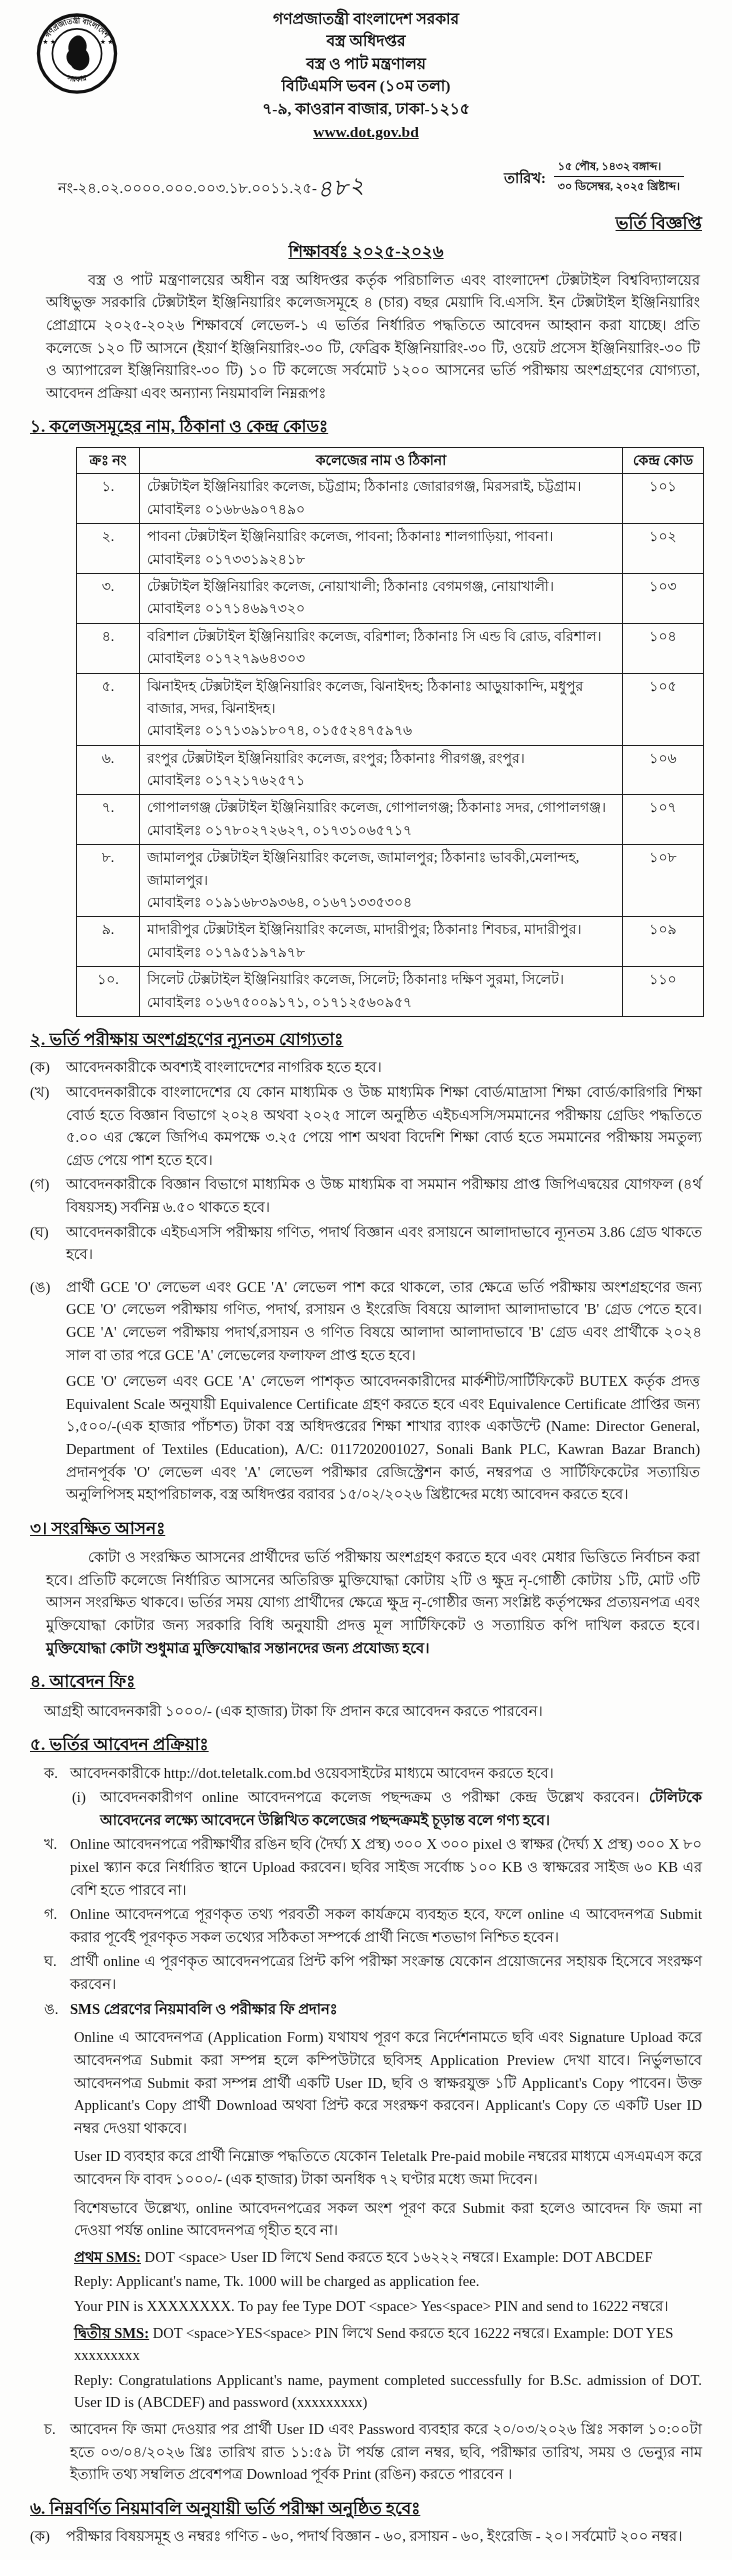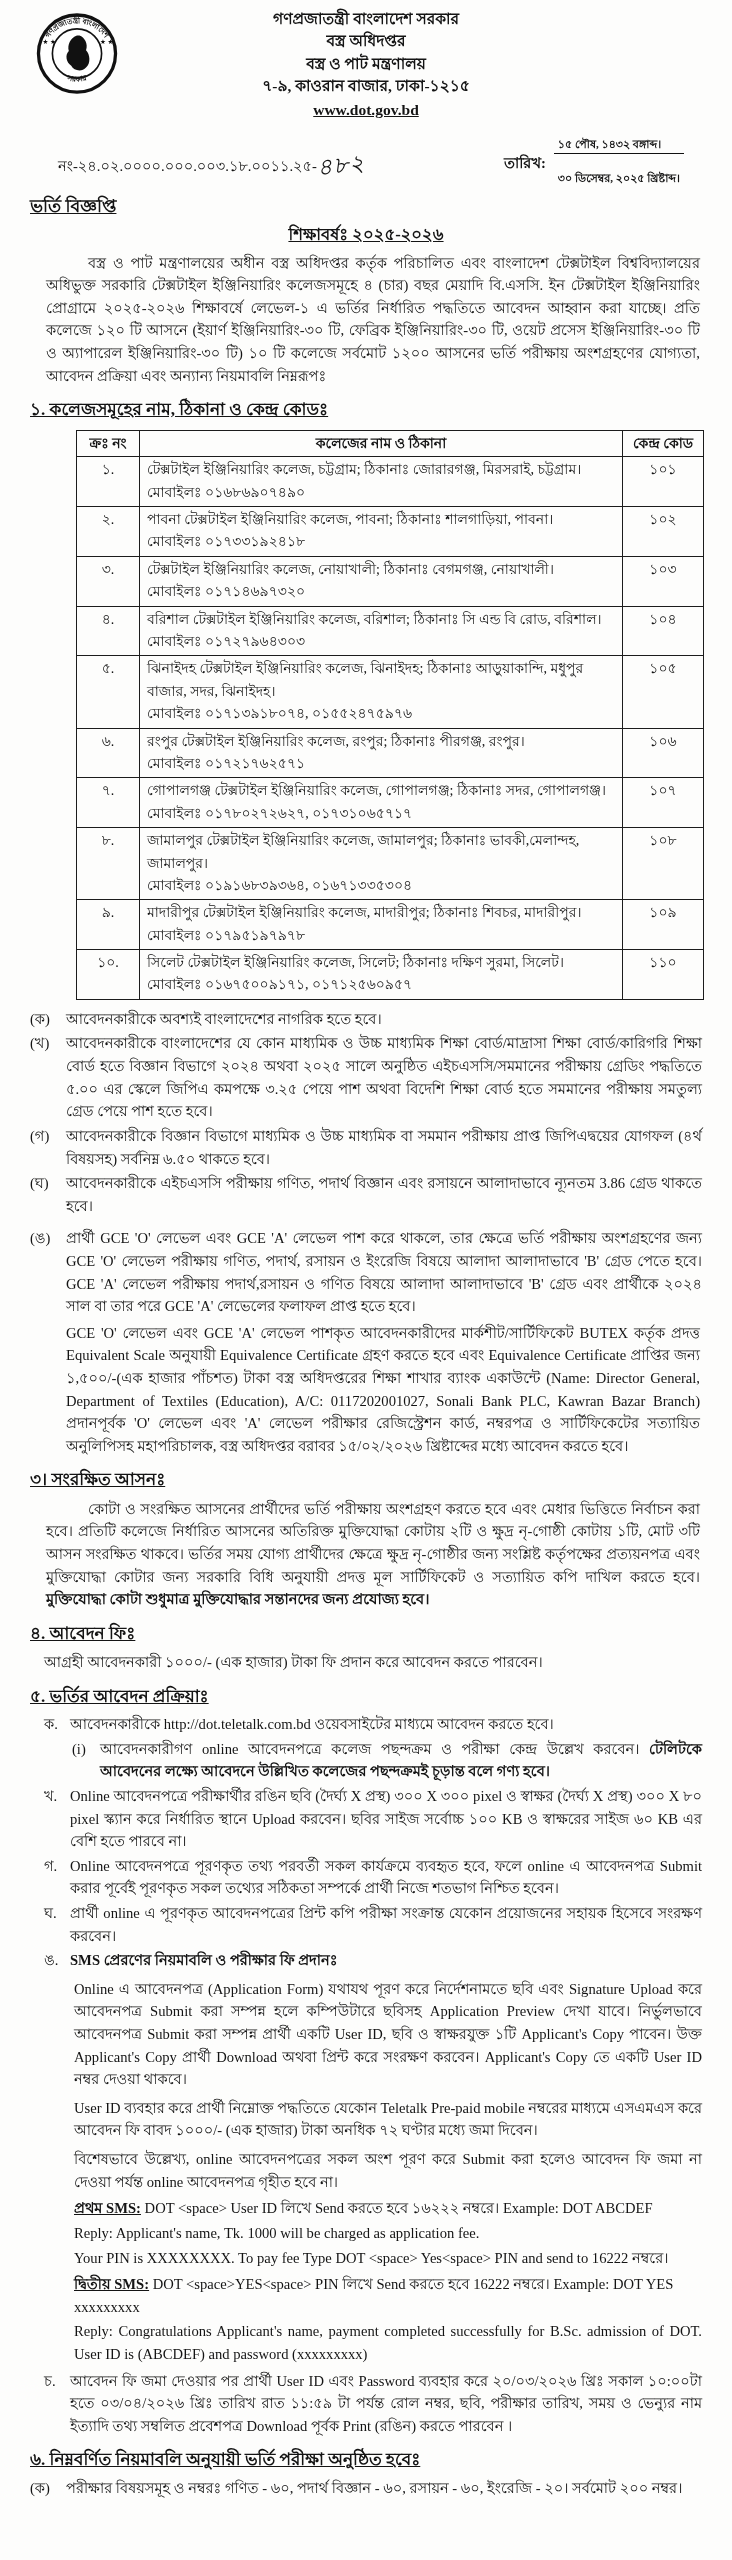--- a/index.html
+++ b/index.html
@@ -36,21 +36,21 @@
     display:inline-block;font-size:23px;font-style:italic;
     transform:rotate(-6deg) translateY(2px);font-family:"DejaVu Serif",serif;
     letter-spacing:1px;
   }
   .date-block{display:flex;gap:8px;align-items:center;margin-right:8px;}
   .date-label{font-weight:bold;padding-top:4px;}
   .date-stack{text-align:left;font-weight:bold;font-size:11px;line-height:1.5;}
   .date-top{border-bottom:1.6px solid #111;padding:0 4px 1px 4px;}
   .date-bottom{padding:1px 4px 0 4px;}
   
-  .doc-title{text-align:left;font-weight:bold;font-size:17.5px;text-decoration:underline;margin-top:6px;}
+  .doc-title{text-align:right;font-weight:bold;font-size:17.5px;text-decoration:underline;margin-top:6px;}
   .doc-session{text-align:center;font-weight:bold;font-size:16.5px;text-decoration:underline;margin-top:2px;}
   
   .para{
     text-align:justify;margin:4px 2px 0 16px;
   }
   .para.indent{text-indent:42px;}
   .sec-heading{
     font-weight:bold;font-size:17px;text-decoration:underline;
     margin:10px 0 3px 0;
   }
@@ -99,33 +99,34 @@
       </text>
       <text x="8" y="40" font-size="8" fill="#111">★ ★</text>
       <text x="78" y="40" font-size="8" fill="#111">★ ★</text>
     </svg>
   </div>
 
   <div class="gov-header">
     <div class="h-line">গণপ্রজাতন্ত্রী বাংলাদেশ সরকার</div>
     <div class="h-line">বস্ত্র অধিদপ্তর</div>
     <div class="h-line">বস্ত্র ও পাট মন্ত্রণালয়</div>
+    <div class="h-line">বিটিএমসি ভবন (১০ম তলা)</div>
     <div class="h-line">৭-৯, কাওরান বাজার, ঢাকা-১২১৫</div>
     <div class="website">www.dot.gov.bd</div>
   </div>
 
   <div class="memo-row">
     <div class="memo-no">
       <span>নং-২৪.০২.০০০০.০০০.০০৩.১৮.০০১১.২৫-</span><span class="memo-hand">৪৮২</span>
     </div>
     <div class="date-block">
       <span class="date-label">তারিখ:</span>
       <span class="date-stack">
         <span class="date-top" style="display:block;">১৫ পৌষ, ১৪৩২ বঙ্গাব্দ।</span>
-        <span class="date-bottom" style="display:block;margin-top:15px;">৩০ ডিসেম্বর, ২০২৫ খ্রিষ্টাব্দ।</span>
+        <span class="date-bottom" style="display:block;">৩০ ডিসেম্বর, ২০২৫ খ্রিষ্টাব্দ।</span>
       </span>
     </div>
   </div>
 
   <div class="doc-title">ভর্তি বিজ্ঞপ্তি</div>
   <div class="doc-session">শিক্ষাবর্ষঃ ২০২৫-২০২৬</div>
 
   <div class="para indent">বস্ত্র ও পাট মন্ত্রণালয়ের অধীন বস্ত্র অধিদপ্তর কর্তৃক পরিচালিত এবং বাংলাদেশ টেক্সটাইল বিশ্ববিদ্যালয়ের অধিভুক্ত সরকারি টেক্সটাইল ইঞ্জিনিয়ারিং কলেজসমূহে ৪ (চার) বছর মেয়াদি বি.এসসি. ইন টেক্সটাইল ইঞ্জিনিয়ারিং প্রোগ্রামে ২০২৫-২০২৬ শিক্ষাবর্ষে লেভেল-১ এ ভর্তির নির্ধারিত পদ্ধতিতে আবেদন আহ্বান করা যাচ্ছে। প্রতি কলেজে ১২০ টি আসনে (ইয়ার্ণ ইঞ্জিনিয়ারিং-৩০ টি, ফেব্রিক ইঞ্জিনিয়ারিং-৩০ টি, ওয়েট প্রসেস ইঞ্জিনিয়ারিং-৩০ টি ও অ্যাপারেল ইঞ্জিনিয়ারিং-৩০ টি) ১০ টি কলেজে সর্বমোট ১২০০ আসনের ভর্তি পরীক্ষায় অংশগ্রহণের যোগ্যতা, আবেদন প্রক্রিয়া এবং অন্যান্য নিয়মাবলি নিম্নরূপঃ</div>
 
   <div class="sec-heading">১. কলেজসমূহের নাম, ঠিকানা ও কেন্দ্র কোডঃ</div>
@@ -212,20 +213,21 @@
           <td class="c-sl">১০.</td>
           <td>
             <div>সিলেট টেক্সটাইল ইঞ্জিনিয়ারিং কলেজ, সিলেট;  ঠিকানাঃ দক্ষিণ সুরমা, সিলেট।</div>
             <div>মোবাইলঃ ০১৬৭৫০০৯১৭১, ০১৭১২৫৬০৯৫৭</div>
           </td>
           <td class="c-code">১১০</td>
         </tr>
   </tbody>
     </table>
 
+  <div class="sec-heading">২. ভর্তি পরীক্ষায় অংশগ্রহণের ন্যূনতম যোগ্যতাঃ</div>
   <div class="item">
       <span class="lbl">(ক)</span>
       <div class="txt">আবেদনকারীকে অবশ্যই বাংলাদেশের নাগরিক হতে হবে।</div>
     </div>
   <div class="item">
       <span class="lbl">(খ)</span>
       <div class="txt">আবেদনকারীকে বাংলাদেশের যে কোন মাধ্যমিক ও উচ্চ মাধ্যমিক শিক্ষা বোর্ড/মাদ্রাসা শিক্ষা বোর্ড/কারিগরি শিক্ষা বোর্ড হতে বিজ্ঞান বিভাগে ২০২৪ অথবা ২০২৫ সালে অনুষ্ঠিত এইচএসসি/সমমানের পরীক্ষায়  গ্রেডিং পদ্ধতিতে ৫.০০ এর স্কেলে জিপিএ কমপক্ষে ৩.২৫ পেয়ে পাশ অথবা বিদেশি শিক্ষা বোর্ড হতে সমমানের পরীক্ষায় সমতুল্য গ্রেড পেয়ে পাশ হতে হবে।</div>
     </div>
   <div class="item">
       <span class="lbl">(গ)</span>

